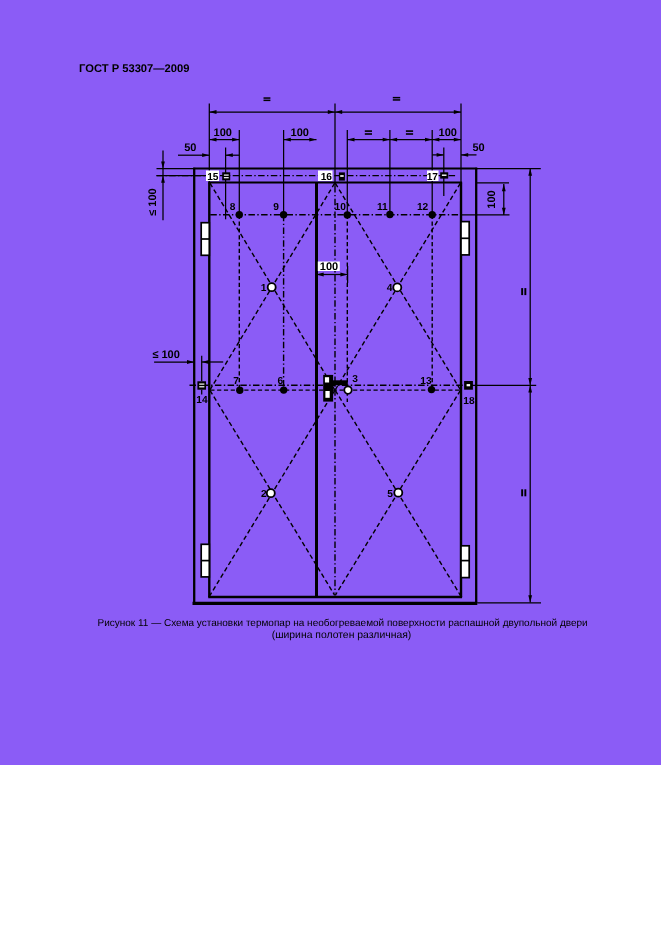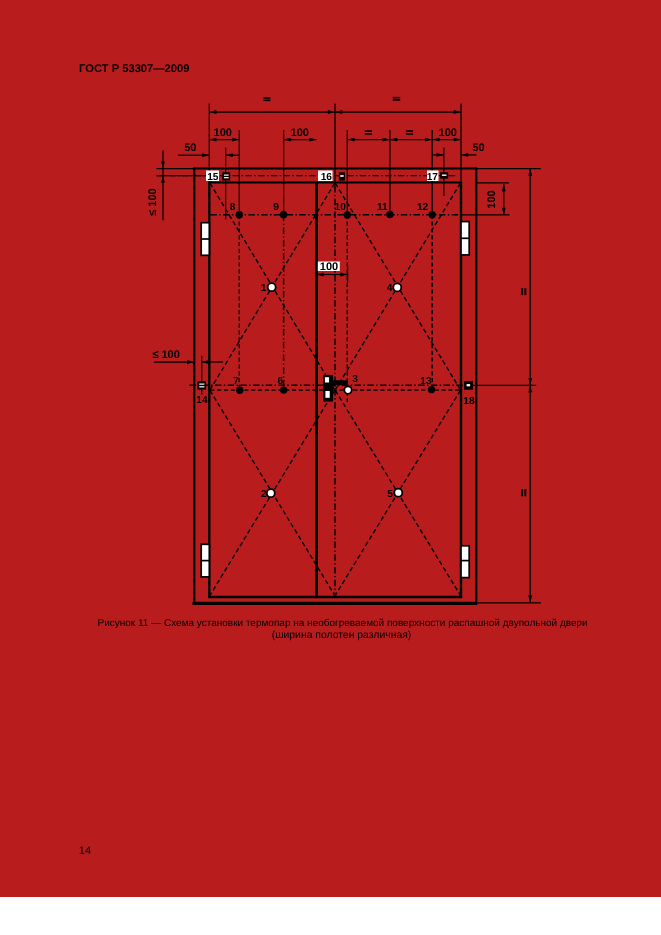--- a/index.html
+++ b/index.html
@@ -1,16 +1,16 @@
 <!DOCTYPE html>
 <html><head>
 <meta charset="utf-8">
 <style>
   html,body{margin:0;padding:0;background:#ffffff;}
-  #page{position:relative;width:661px;height:897px;background:#b91c1c;overflow:hidden;
+  #page{position:relative;width:661px;height:765px;background:#8b5cf6;overflow:hidden;
         font-family:"Liberation Sans",sans-serif;}
   svg{position:absolute;left:0;top:0;will-change:transform;}
   text{font-family:"Liberation Sans",sans-serif;fill:#000;text-rendering:geometricPrecision;}
 </style>
 </head>
 <body>
 
 <div id="page">
 <svg width="661" height="935" viewBox="0 0 661 935">
 

